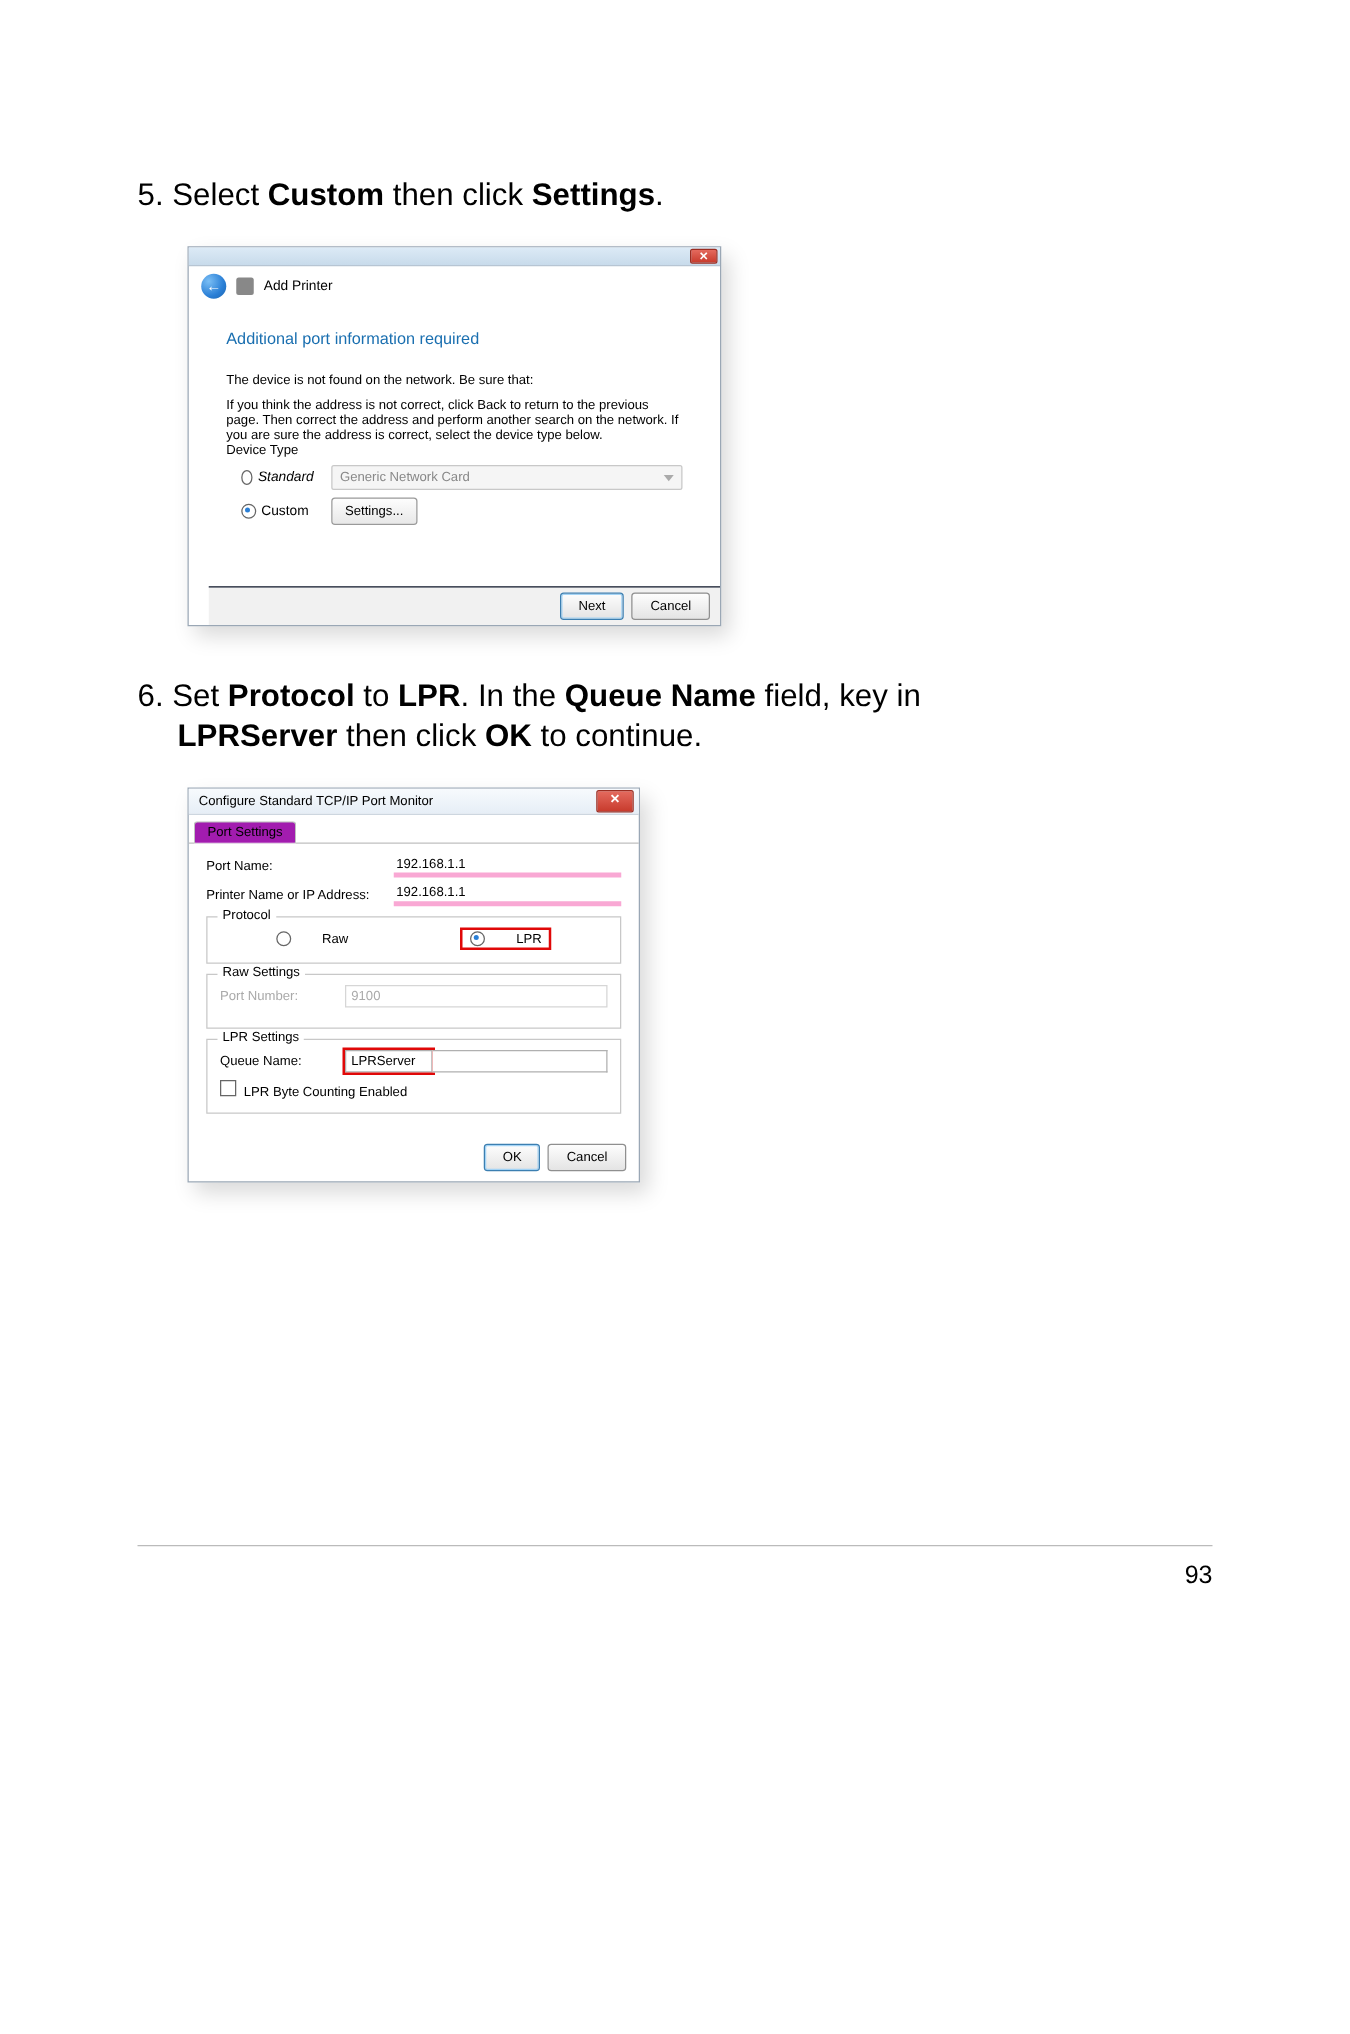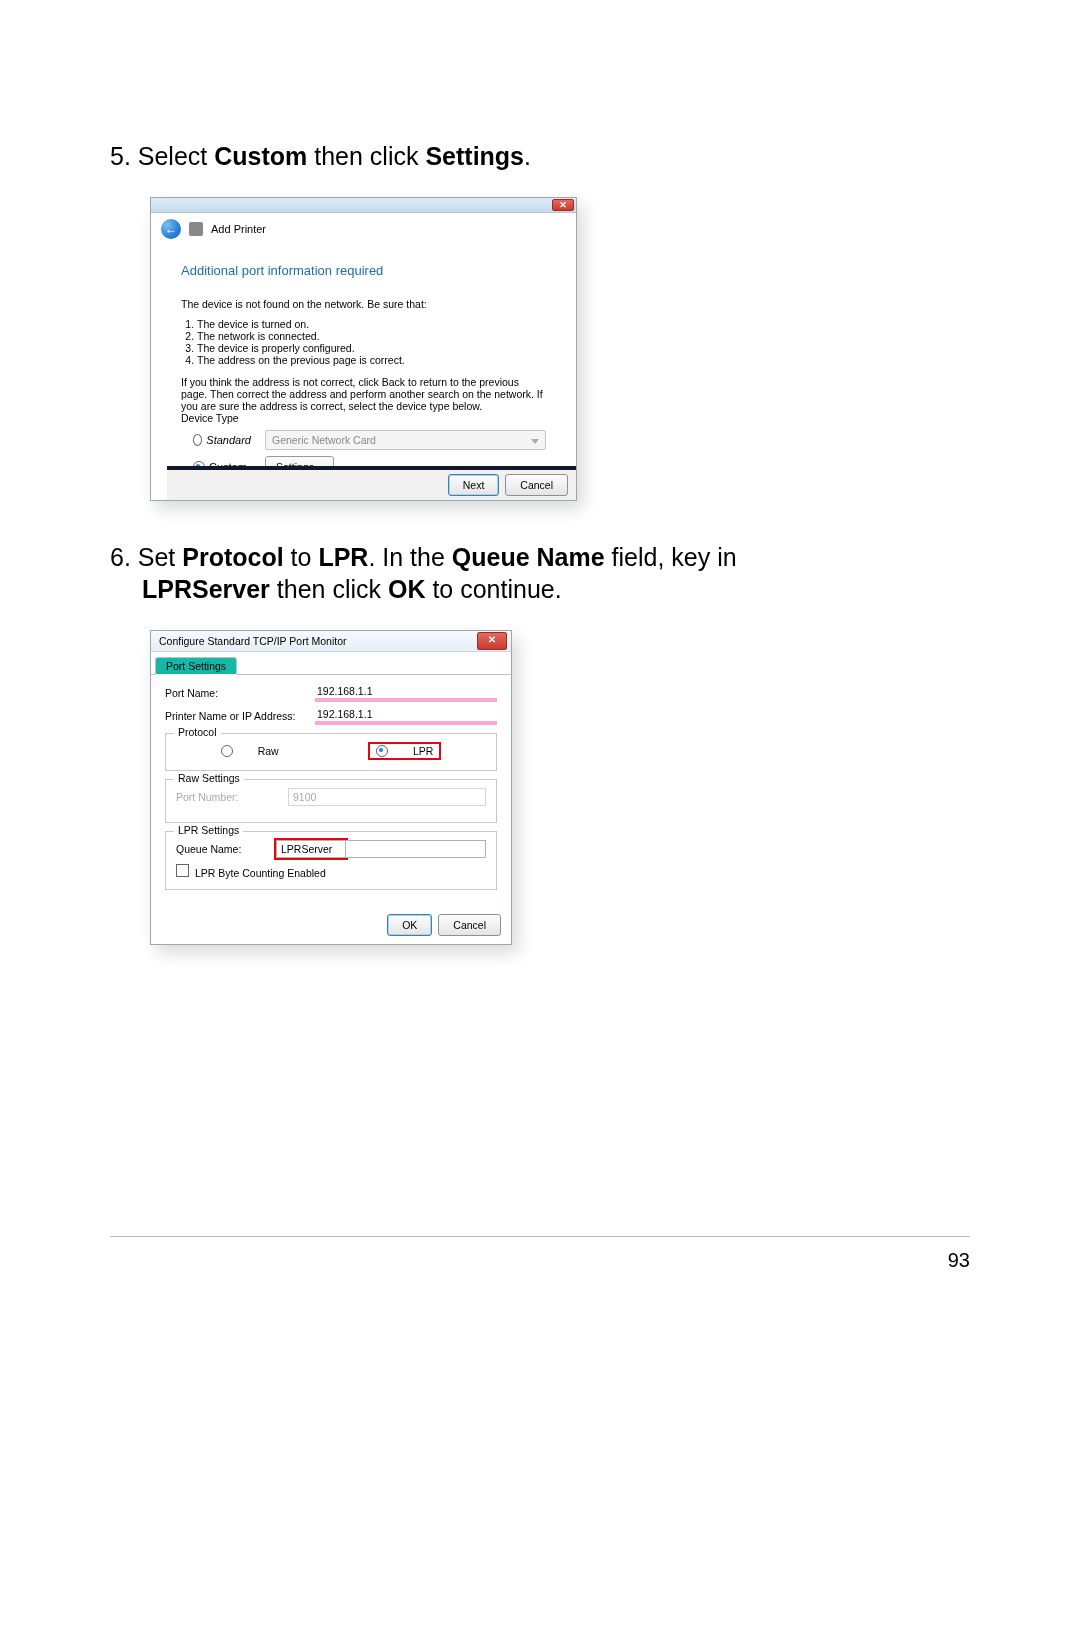--- a/index.html
+++ b/index.html
@@ -120,21 +120,21 @@
     border: 1px solid #999;
     background: linear-gradient(#fdfdfd,#e8e8e8);
     font-size: 10.5px;
     border-radius: 3px;
     display: inline-flex; align-items: center;
   }
   .dlg1-footer {
     position: absolute; bottom: 0; left: 16px; right: 0;
     height: 30px;
     background: #f1f1f1;
-    border-top: 4px solid #0f172a;
+    border-top: 1px solid #0f172a;
     display: flex; justify-content: flex-end; align-items: center;
     padding: 0 8px; gap: 6px;
   }
   .win-btn {
     height: 20px;
     padding: 0 14px;
     border: 1px solid #8f8f8f;
     background: linear-gradient(#fdfdfd,#e4e4e4);
     font-size: 10.5px;
     border-radius: 3px;
@@ -170,21 +170,21 @@
   }
   .dlg2-tabs {
     display: flex;
     padding: 4px 4px 0 4px;
     border-bottom: 1px solid #c0c0c0;
     gap: 2px;
   }
   .dlg2-tab {
     border: 1px solid #c0c0c0;
     border-bottom: 1px solid #fff;
-    background: #14b8a6;
+    background: #a21caf;
     padding: 2px 10px;
     font-size: 10.5px;
     position: relative; top: 1px;
     border-radius: 3px 3px 0 0;
   }
   .dlg2-body { padding: 10px 14px 8px 14px; font-size: 10.5px; }
   .field-row { display: flex; align-items:center; margin-bottom: 6px; }
   .field-row .lbl { width: 150px; }
   .field-row .val {
     flex: 1;
@@ -252,26 +252,20 @@
       <div class="closebtn">✕</div>
     </div>
     <div class="dlg1-head">
       <div class="back-circle">←</div>
       <div class="printer-icon"></div>
       <div class="dlg1-head-title">Add Printer</div>
     </div>
     <div class="dlg1-body">
       <div class="dlg1-subtitle">Additional port information required</div>
       <div class="dlg1-msg">The device is not found on the network.  Be sure that:</div>
-      <ol class="dlg1-list">
-        <li>The device is turned on.</li>
-        <li>The network is connected.</li>
-        <li>The device is properly configured.</li>
-        <li>The address on the previous page is correct.</li>
-      </ol>
       <div class="dlg1-note">If you think the address is not correct, click Back to return to the previous page.  Then correct the address and perform another search on the network.  If you are sure the address is correct, select the device type below.</div>
       <div class="dlg1-label">Device Type</div>
       <div class="dlg1-row">
         <span style="display:flex;align-items:center;width:58px;font-style:italic;">
             <span class="radio"></span>
             <span>Standard</span>
           </span>
         <div class="select-disabled">
           <span>Generic Network Card</span>
           <span class="caret-down"></span>
@@ -327,21 +321,21 @@
             <span class="radio selected"></span>
             <span>LPR</span>
           </div>
         </div>
       </div>
 
       <div class="fieldset">
         <div class="legend">Raw Settings</div>
         <div class="field-row">
           <div class="lbl gray" style="width:100px;">Port Number:</div>
-          <div class="text-input disabled" style="flex:1;margin-left:12px;">9100</div>
+          <div class="text-input disabled" style="flex:1;">9100</div>
         </div>
       </div>
 
       <div class="fieldset">
         <div class="legend">LPR Settings</div>
         <div class="field-row">
           <div class="lbl" style="width:100px;">Queue Name:</div>
           <div class="text-input hl-red-input" style="width:70px;">LPRServer</div>
           <div class="text-input" style="flex:1;border-left:none;height:18px;"></div>
         </div>

